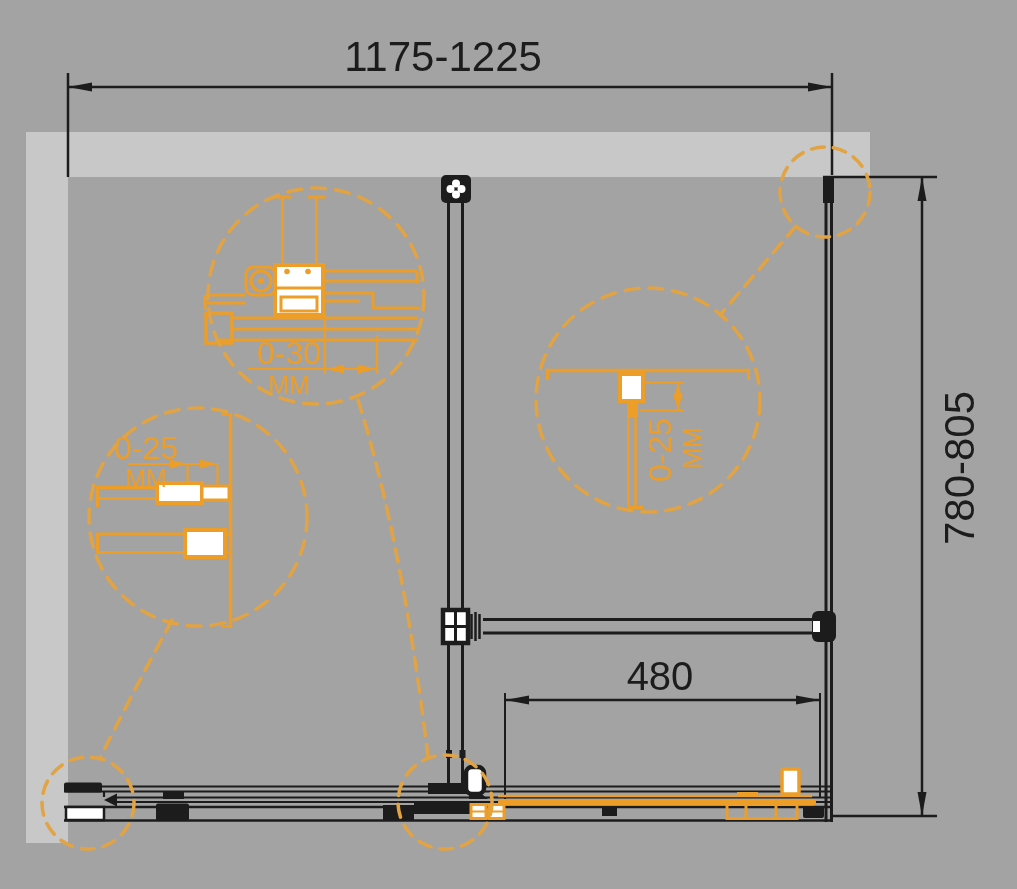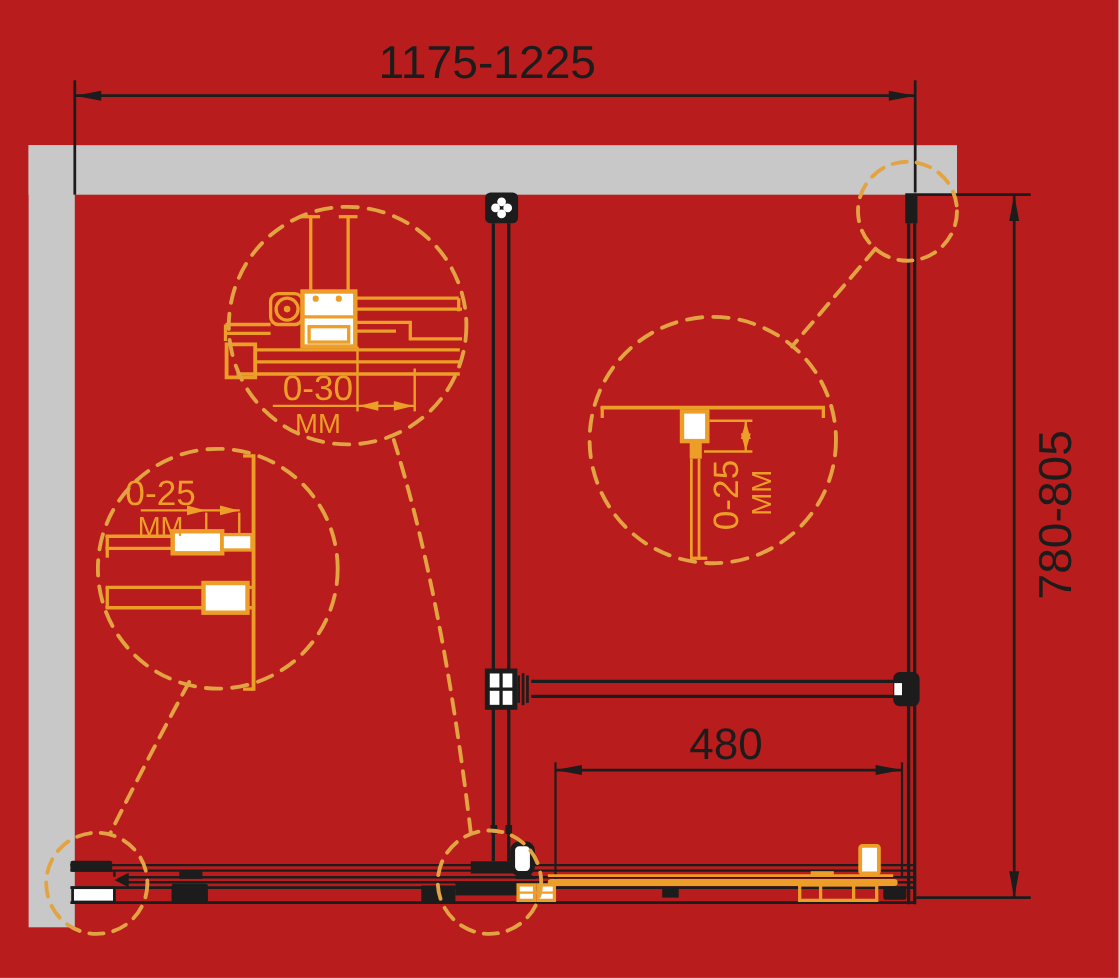--- a/index.html
+++ b/index.html
@@ -1,16 +1,16 @@
 <!DOCTYPE html>
 <html><head>
 <meta charset="utf-8">
 <style>
   html,body{margin:0;padding:0;background:#ffffff;}
-  .stage{width:1017px;height:889px;position:relative;background:#b91c1c;overflow:hidden;
+  .stage{width:1017px;height:889px;position:relative;background:#a3a3a3;overflow:hidden;
          font-family:"Liberation Sans", sans-serif;}
   svg{display:block;}
   text{font-family:"Liberation Sans", sans-serif;fill:#1c1c1c;}
   .dim-label{font-size:42px;fill:#1c1c1c;}
   .dim-label-small{font-size:40px;fill:#1c1c1c;}
   .detail-label{font-size:32px;fill:#ec9e29;}
   .detail-unit{font-size:25px;fill:#ec9e29;}
   .blk{stroke:#1c1c1c;fill:none;}
   .org{stroke:#ec9e29;fill:none;}
 </style>

